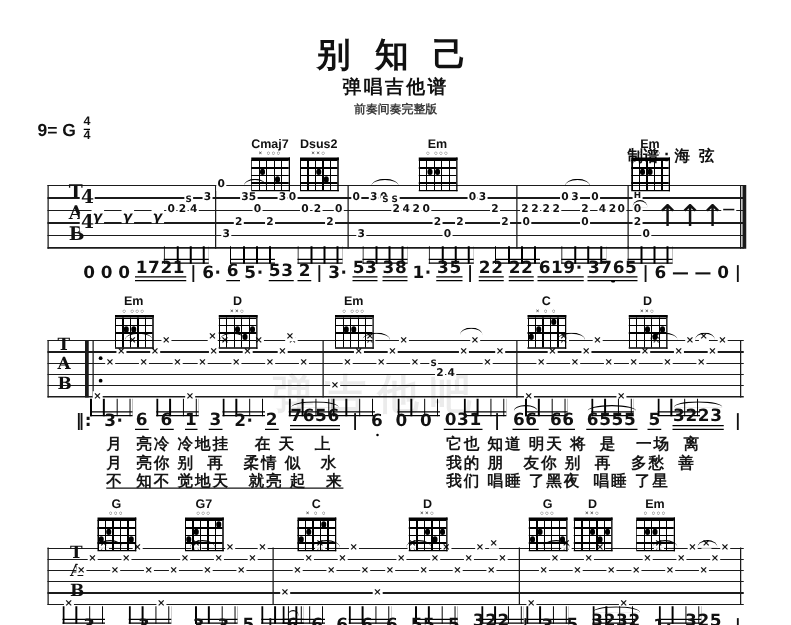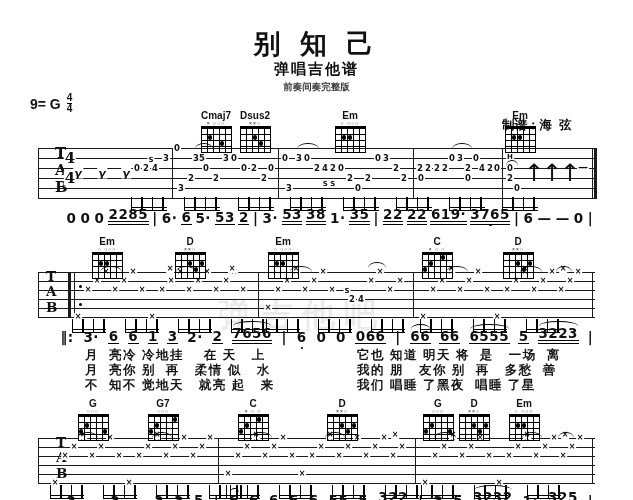--- a/index.html
+++ b/index.html
@@ -103,21 +103,21 @@
     <div class="ev n" style="left: 226px; top: 158px;">3</div>
     <div class="ev n" style="left: 234px; top: 158px;">0</div>
     <div class="ev n" style="left: 244px; top: 168px;">0</div>
     <div class="ev n" style="left: 254px; top: 168px;">2</div>
     <div class="ev n" style="left: 264px; top: 178px;">2</div>
     <div class="ev n" style="left: 271px; top: 168px;">0</div>
     <div class="ev n" style="left: 285px; top: 158px;">0</div>
     <div class="ev n" style="left: 289px; top: 188px;">3</div>
     <div class="ev n" style="left: 299px; top: 158px;">3</div>
     <div class="ev n" style="left: 307px; top: 158px;">0</div>
-    <div class="ev s" style="left: 329px; top: 159.5px; margin-top: 24px;">S S</div>
+    <div class="ev s" style="left: 312px; top: 159.5px;">S S</div>
     <div class="ev n" style="left: 317px; top: 168px;">2</div>
     <div class="ev n" style="left: 325px; top: 168px;">4</div>
     <div class="ev n" style="left: 333px; top: 168px;">2</div>
     <div class="ev n" style="left: 341px; top: 168px;">0</div>
     <div class="ev n" style="left: 350px; top: 178px;">2</div>
     <div class="ev n" style="left: 358px; top: 188px;">0</div>
     <div class="ev n" style="left: 368px; top: 178px;">2</div>
     <div class="ev n" style="left: 378px; top: 158px;">0</div>
     <div class="ev n" style="left: 386px; top: 158px;">3</div>
     <div class="ev n" style="left: 396px; top: 168px;">2</div>
@@ -466,21 +466,21 @@
       <div class="copen">○ ○○○</div>
       <div class="cgrid">
         <div class="cdot" style="left: 7px; top: 7px;"></div>
         <div class="cdot" style="left: 13px; top: 7px;"></div>
       </div>
     </div>
     <div class="jp" style="left: 66px; top: 207px; width: 528px;">
       <span class="tk">0</span>
       <span class="tk">0</span>
       <span class="tk">0</span>
-      <span class="tk u2">2285</span>
+      <span class="tk u2">1721</span>
       <span class="tk">|</span>
       <span class="tk">6·</span>
       <span class="tk u1">6</span>
       <span class="tk">5·</span>
       <span class="tk u1">53</span>
       <span class="tk u1">2</span>
       <span class="tk">|</span>
       <span class="tk">3·</span>
       <span class="tk u2">53</span>
       <span class="tk u2">38</span>
@@ -505,21 +505,21 @@
       <span class="tk u1">6</span>
       <span class="tk u1">1</span>
       <span class="tk u1">3</span>
       <span class="tk">2·</span>
       <span class="tk u1">2</span>
       <span class="tk u2">7656<i class="tarc"></i></span>
       <span class="tk">|</span>
       <span class="tk">6<i class="ldot"></i></span>
       <span class="tk">0</span>
       <span class="tk">0</span>
-      <span class="tk u1">066</span>
+      <span class="tk u1">031</span>
       <span class="tk">|</span>
       <span class="tk u1">66<i class="tarc"></i></span>
       <span class="tk u1">66</span>
       <span class="tk u1">6555<i class="tarc"></i></span>
       <span class="tk u1">5</span>
       <span class="tk u2">3223<i class="tarc"></i></span>
       <span class="tk">|</span>
     </div>
     <div class="jp" style="left: 66px; top: 490px; width: 528px;">
       <span class="tk">3</span>
@@ -543,15 +543,15 @@
       <span class="tk u1">5</span>
       <span class="tk u2">3232<i class="tarc"></i></span>
       <span class="tk">1·</span>
       <span class="tk u2">325</span>
       <span class="tk">|</span>
     </div>
     <div class="lyr" style="left: 85px; top: 347px;">月  亮冷 冷地挂    在 天   上</div>
     <div class="lyr" style="left: 357px; top: 347px;">它也 知道 明天 将  是   一场  离</div>
     <div class="lyr" style="left: 85px; top: 362px;">月  亮你 别  再   柔情 似   水</div>
     <div class="lyr" style="left: 357px; top: 362px;">我的 朋   友你 别  再   多愁  善</div>
-    <div class="lyr" style="left: 85px; top: 377px;">不  知不 觉地天   就亮 起   来</div>
+    <div class="lyr" style="left: 85px; top: 377px; text-decoration: underline;">不  知不 觉地天   就亮 起   来</div>
     <div class="lyr" style="left: 357px; top: 377px;">我们 唱睡 了黑夜  唱睡 了星</div>
   </div>
 
 </body></html>

